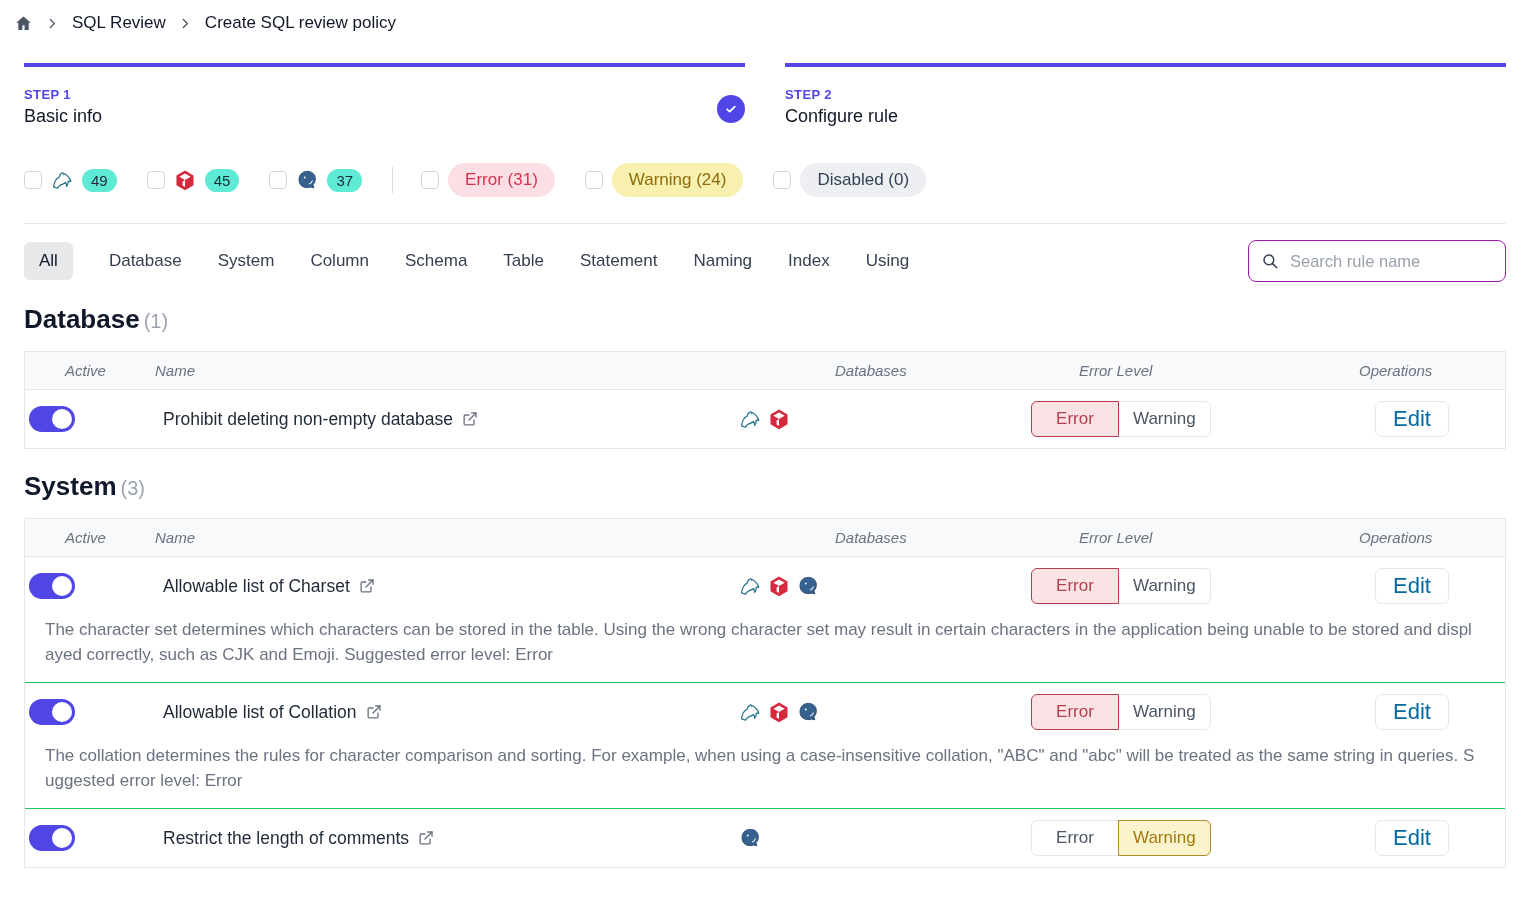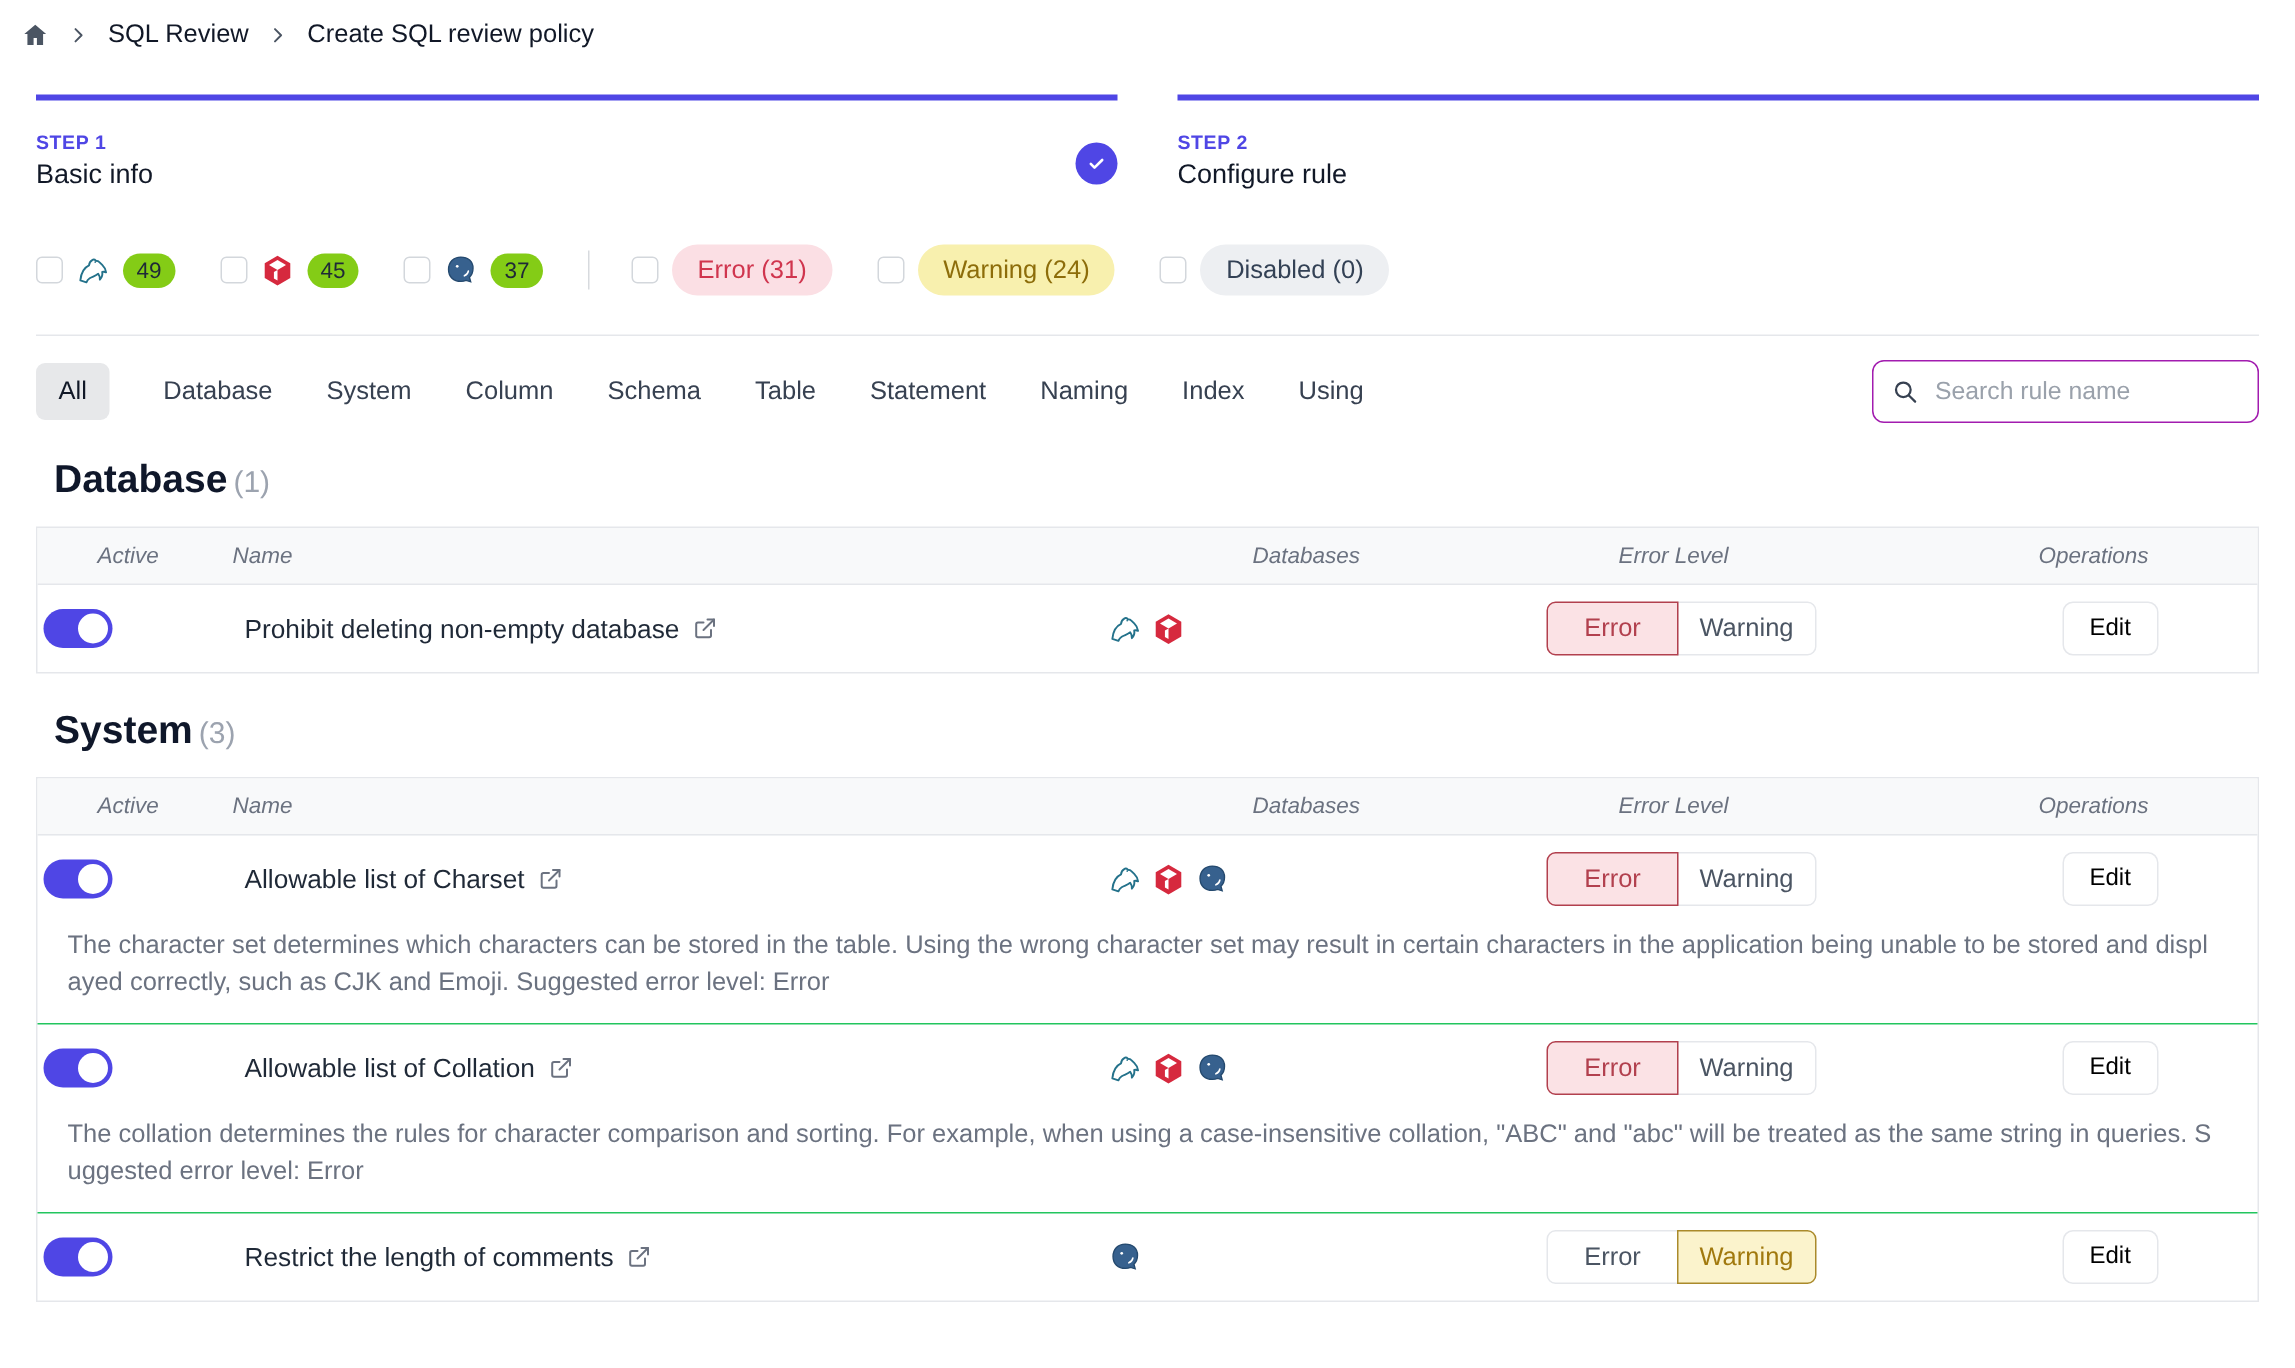--- a/index.html
+++ b/index.html
@@ -23,41 +23,41 @@
   .step { border-top:4px solid var(--indigo); padding-top:20px; position:relative; }
   .step-label { color:var(--indigo); font-weight:700; font-size:13px; letter-spacing:.4px; }
   .step-title { font-size:18px; color:#111827; margin-top:4px; }
   .step-check { position:absolute; right:0; top:28px; width:28px; height:28px; border-radius:50%;
     background:var(--indigo); display:flex; align-items:center; justify-content:center; }
 
   
   .filters { display:flex; align-items:center; margin-top:36px; }
   .fgroup { display:flex; align-items:center; gap:9px; margin-right:30px; cursor:pointer; }
   .checkbox { width:18px; height:18px; border:1.5px solid #d3d7dc; border-radius:4px; background:#fff; flex:none; }
-  .count-badge { background:#84cc16; border-radius:999px; padding:3px 9px; font-size:15px; color:#1f2937; }
+  .count-badge { background:#5eead4; border-radius:999px; padding:3px 9px; font-size:15px; color:#1f2937; }
   .vdivider { width:1px; height:26px; background:#d7dade; margin-right:28px; }
   .pill { border-radius:999px; padding:7px 17px; font-size:17px; }
   .pill-error    { background:var(--pill-error-bg);    color:var(--pill-error-text); }
   .pill-warning  { background:var(--pill-warning-bg);  color:var(--pill-warning-text); }
   .pill-disabled { background:var(--pill-disabled-bg); color:var(--pill-disabled-text); }
 
   .hdivider { height:1px; background:#e5e7eb; margin-top:26px; }
 
   
   .tabs-row { display:flex; align-items:center; margin-top:16px; }
   .tabs { display:flex; align-items:center; gap:36px; }
   .tab { background:none; border:none; font:inherit; font-size:17px; color:#374151; padding:9px 0; cursor:pointer; }
   .tab-active { background:#e7e8ea; border-radius:6px; padding:9px 15px; color:#111827; }
   .search { margin-left:auto; width:258px; height:42px; border:1px solid #a21caf; border-radius:8px;
     display:flex; align-items:center; gap:9px; padding:0 12px; background:#fff; }
   .search input { border:none; outline:none; font:inherit; font-size:16.5px; flex:1; min-width:0; color:#1f2937; }
   .search input::placeholder { color:#9aa1ab; }
 
   
-  .sec-title { margin:22px 12px 16px; font-size:26px; }
+  .sec-title { margin:22px 0 16px; font-size:26px; }
   .sec-name { font-weight:700; color:#0f172a; }
   .sec-count { font-weight:400; color:#9ca3af; font-size:20px; margin-left:4px; }
 
   .rule-table { border:1px solid #e5e7eb; }
   .grid { display:grid; grid-template-columns:90px minmax(0,1fr) 230px 270px 170px; padding-left:40px; align-items:center; }
   .thead { background:#f8f9fa; border-bottom:1px solid #e5e7eb; height:38px; color:#6b7280; font-size:15px;font-style:italic; }
   .th-3 { padding-left:14px; }
   .th-4 { padding-left:24px; }
   .rule-block + .rule-block { border-top:1px solid #22c55e; }
   .rule-row { min-height:58px; padding:8px 0;gap:48px; }
@@ -69,21 +69,21 @@
   .engine-icon { width:22px; height:22px; flex:none; }
   .cell-level { padding-left:14px; display:flex; }
   .seg { height:36px; min-width:88px; background:#fff; border:1px solid #e5e7eb; color:#4b5563;
     font:inherit; font-size:17px; padding:0 14px; cursor:pointer; }
   .seg-left { border-radius:6px 0 0 6px; }
   .seg-right { border-radius:0 6px 6px 0; margin-left:-1px; }
   .seg-error { background:var(--err-bg); border-color:var(--err-border); color:var(--err-border); position:relative; z-index:1; }
   .seg-warning { background:var(--warn-bg); border-color:var(--warn-border); color:var(--warn-text); position:relative; z-index:1; }
   .cell-ops { padding-left:40px; }
   .edit-btn { height:36px; padding:0 17px; border:1px solid #e5e7eb; border-radius:7px; background:#fff;
-    color:#000000; font:inherit; font-size:16px; cursor:pointer; }
+    color:#0369a1; font:inherit; font-size:22px; cursor:pointer; }
   .rule-desc { padding:2px 24px 15px 20px; color:#6b7280; font-size:17px; line-height:25px; word-break:break-all; }
 </style>
 </head>
 <body>
 
 <div class="page">
 
   <div class="breadcrumb">
     <span class="bc-home">
       <svg width="19" height="19" viewBox="0 0 24 24">

